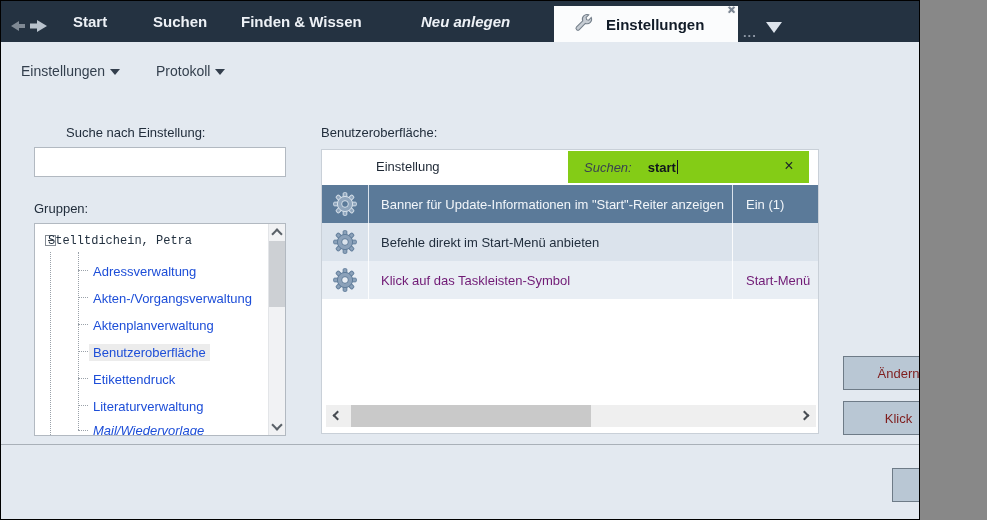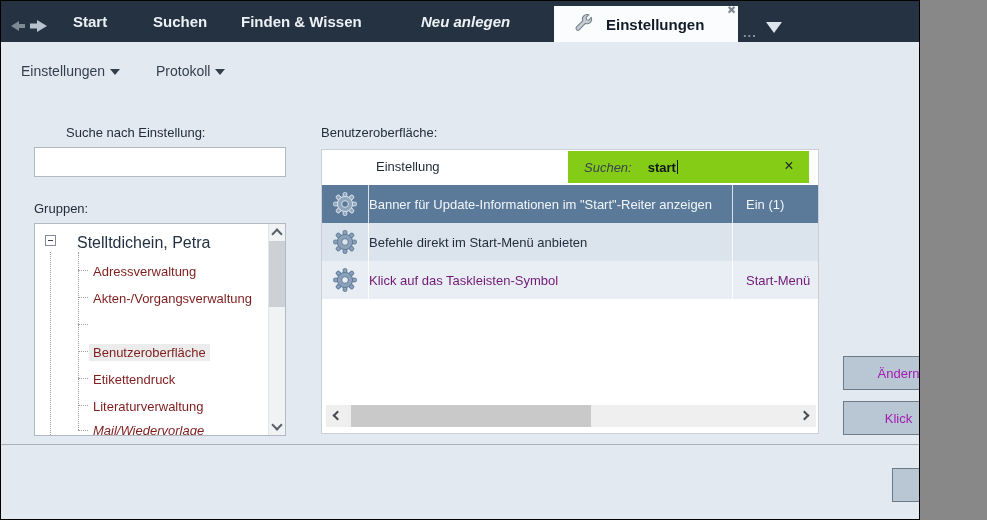--- a/index.html
+++ b/index.html
@@ -23,24 +23,24 @@
   .menuitem{position:absolute;top:21px;display:flex;align-items:center;gap:5px;color:#333f4d;font-size:14px;cursor:default;}
   .mi-0{left:20px;} .mi-1{left:135px;margin-left:20px;}
   .menu-caret{width:0;height:0;border-left:5px solid transparent;border-right:5px solid transparent;border-top:6px solid #333f4d;margin-top:2px;}
 
   
   .flabel{position:absolute;color:#222e3c;font-size:13px;}
   .textinput{position:absolute;left:33px;top:146px;width:252px;height:30px;background:#fff;border:1px solid #b2b9c1;font-size:13px;padding:0 6px;outline:none;}
 
   
   .treebox{position:absolute;left:33px;top:222px;width:252px;height:213px;background:#fff;border:1px solid #b2b9c1;overflow:hidden;}
-  .tree-root{position:absolute;left:42px;top:10px;font-size:16px;color:#233140;white-space:nowrap;}
+  .tree-root{position:absolute;left:13px;top:10px;font-size:12px;color:#233140;white-space:nowrap;font-family:Liberation Mono, monospace;}
   .expander{position:absolute;left:10px;top:11px;width:11px;height:11px;background:#fff;border:1px solid #848b93;}
   .expander .minus{position:absolute;left:2px;top:4px;width:5px;height:1px;background:#3c434b;}
-  .tree-item{position:absolute;left:54px;font-size:13px;color:#7f1d1d;white-space:nowrap;padding:1px 4px;}
+  .tree-item{position:absolute;left:54px;font-size:13px;color:#1d4ed8;white-space:nowrap;padding:1px 4px;}
   .tree-item.sel{background:#ececec;}
   .vline{position:absolute;width:0;border-left:1px dotted #9aa1a9;}
   .hstub{position:absolute;height:0;border-top:1px dotted #9aa1a9;width:10px;}
   .vsb{position:absolute;right:0;top:0;width:17px;height:100%;background:#f1f2f4;border-left:1px solid #e3e5e8;}
   .vsb .thumb{position:absolute;left:0;width:100%;background:#cdd0d4;}
   .chev{width:8px;height:8px;border-left:2px solid #5a6168;border-top:2px solid #5a6168;position:absolute;left:4px;}
   .chev.up{transform:rotate(45deg);top:6px;}
   .chev.down{transform:rotate(225deg);bottom:6px;}
 
   
@@ -48,34 +48,34 @@
   .thead{position:absolute;left:0;top:0;width:100%;height:33px;background:#fff;}
   .thead .colname{position:absolute;left:54px;top:9px;font-size:13px;color:#1e2835;text-align:right;}
   .sortarrow{position:absolute;left:378px;top:6px;font-size:12px;color:#4a5866;transform:scaleX(1.8);}
   .tsearch{position:absolute;left:246px;top:1px;width:241px;height:32px;background:#84cc16;display:flex;align-items:center;}
   .tsearch .slabel{font-style:italic;color:#39434f;font-size:13px;margin-left:16px;}
   .tsearch .sval{font-weight:bold;color:#10161d;font-size:13px;margin-left:16px;}
   .caret{display:inline-block;width:1px;height:14px;background:#14191f;vertical-align:middle;margin-left:1px;}
   .tsearch .sclear{position:absolute;right:10px;top:4px;width:20px;height:22px;color:#1b222b;font-size:16px;text-align:center;line-height:22px;}
   .trow{position:absolute;left:0;width:496px;height:38px;display:flex;}
   .trow .iconcell{width:46px;display:flex;align-items:center;justify-content:center;flex:none;}
-  .trow .textcell{flex:none;width:364px;display:flex;align-items:center;padding-left:0;font-size:13px;border-left:1px solid rgba(255,255,255,.85);}
+  .trow .textcell{flex:none;width:364px;display:flex;align-items:center;padding-left:12px;font-size:13px;border-left:1px solid rgba(255,255,255,.85);}
   .trow .valcell{flex:none;width:85px;display:flex;align-items:center;padding-left:13px;font-size:13px;border-left:1px solid rgba(255,255,255,.85);}
   .row-sel{background:#5b7a99;color:#f2f6fa;}
   .row-sel .textcell,.row-sel .valcell{border-left:1px solid #d9e2ec;}
   .row-a{background:#dbe3ec;color:#222f3e;}
   .row-b{background:#e9eef4;color:#701a75;}
   .hsb{position:absolute;left:4px;bottom:6px;width:490px;height:22px;background:#efefef;}
   .hsb .thumb{position:absolute;left:25px;top:0;width:240px;height:22px;background:#c9c9c9;}
   .hchev{width:7px;height:7px;position:absolute;top:7px;border-left:2px solid #474c52;border-top:2px solid #474c52;}
   .hchev.left{left:8px;transform:rotate(-45deg);}
   .hchev.right{right:8px;transform:rotate(135deg);}
 
   
-  .btn{position:absolute;background:#b9c7d4;border:1px solid #6e7b87;color:#a21caf;font-size:13px;display:flex;align-items:center;justify-content:center;cursor:default;}
+  .btn{position:absolute;background:#b9c7d4;border:1px solid #6e7b87;color:#7f1d1d;font-size:13px;display:flex;align-items:center;justify-content:center;cursor:default;}
   .btn-aendern{left:842px;top:355px;width:111px;height:34px;}
   .btn-info{left:842px;top:400px;width:111px;height:34px;}
   .btn-schliessen{left:855px;top:467px;width:115px;height:34px;margin-left:36px;}
   .hdivider{position:absolute;left:0;top:443px;width:100%;height:1px;background:#a9b0b8;}
 </style>
 </head>
 <body>
 
 <div class="window">
 
@@ -132,20 +132,21 @@
     <div class="expander">
         <span class="minus"></span>
       </div>
     <div class="tree-root">Stelltdichein, Petra</div>
 
     <div class="hstub" style="left:43px;top:46px;"></div>
     <div class="tree-item" style="top:39px;">Adressverwaltung</div>
     <div class="hstub" style="left:43px;top:73px;"></div>
     <div class="tree-item" style="top:66px;">Akten-/Vorgangsverwaltung</div>
     <div class="hstub" style="left:43px;top:100px;"></div>
+    <div class="tree-item" style="top:93px;">Aktenplanverwaltung</div>
     <div class="hstub" style="left:43px;top:127px;"></div>
     <div class="tree-item sel" style="top:120px;">Benutzeroberfläche</div>
     <div class="hstub" style="left:43px;top:154px;"></div>
     <div class="tree-item" style="top:147px;">Etikettendruck</div>
     <div class="hstub" style="left:43px;top:181px;"></div>
     <div class="tree-item" style="top:174px;">Literaturverwaltung</div>
     <div class="hstub" style="left:43px;top:206px;"></div>
     <div class="tree-item" style="top:198px;font-style:italic;">Mail/Wiedervorlage</div>
 
     <div class="vsb">

